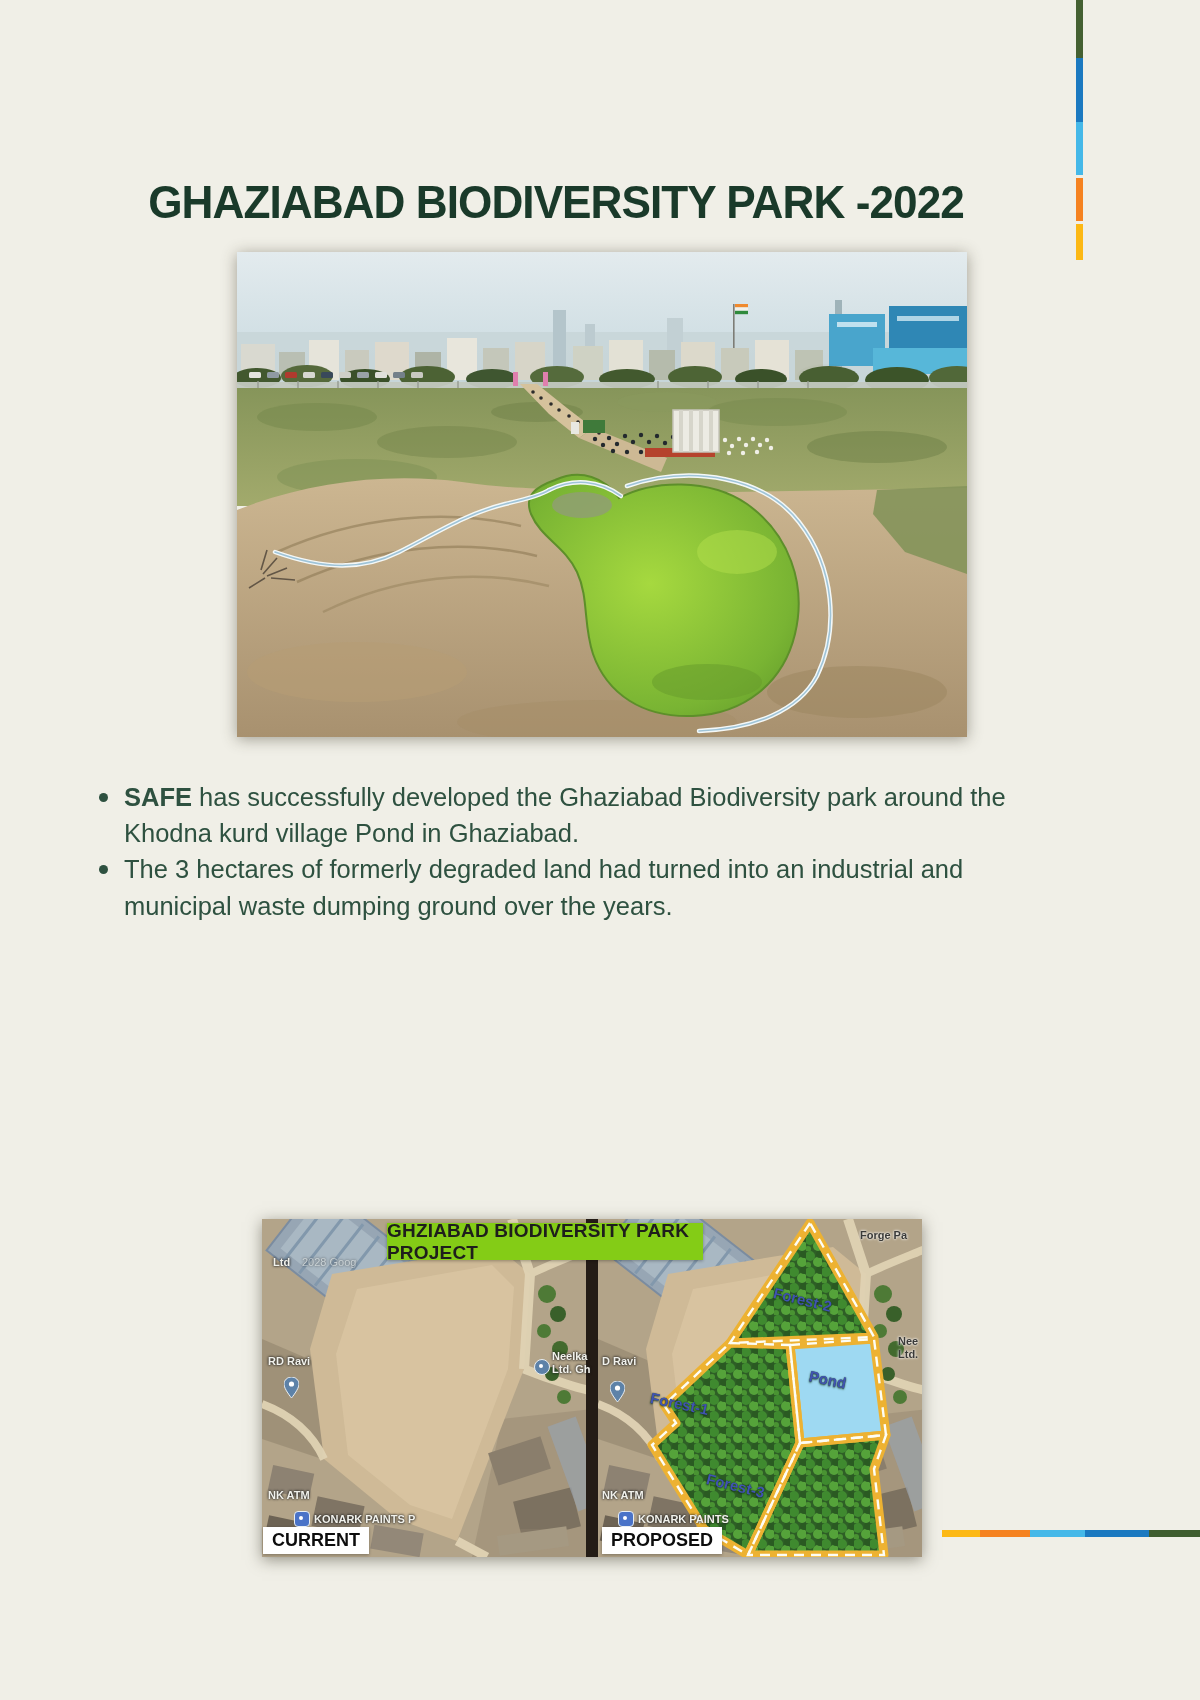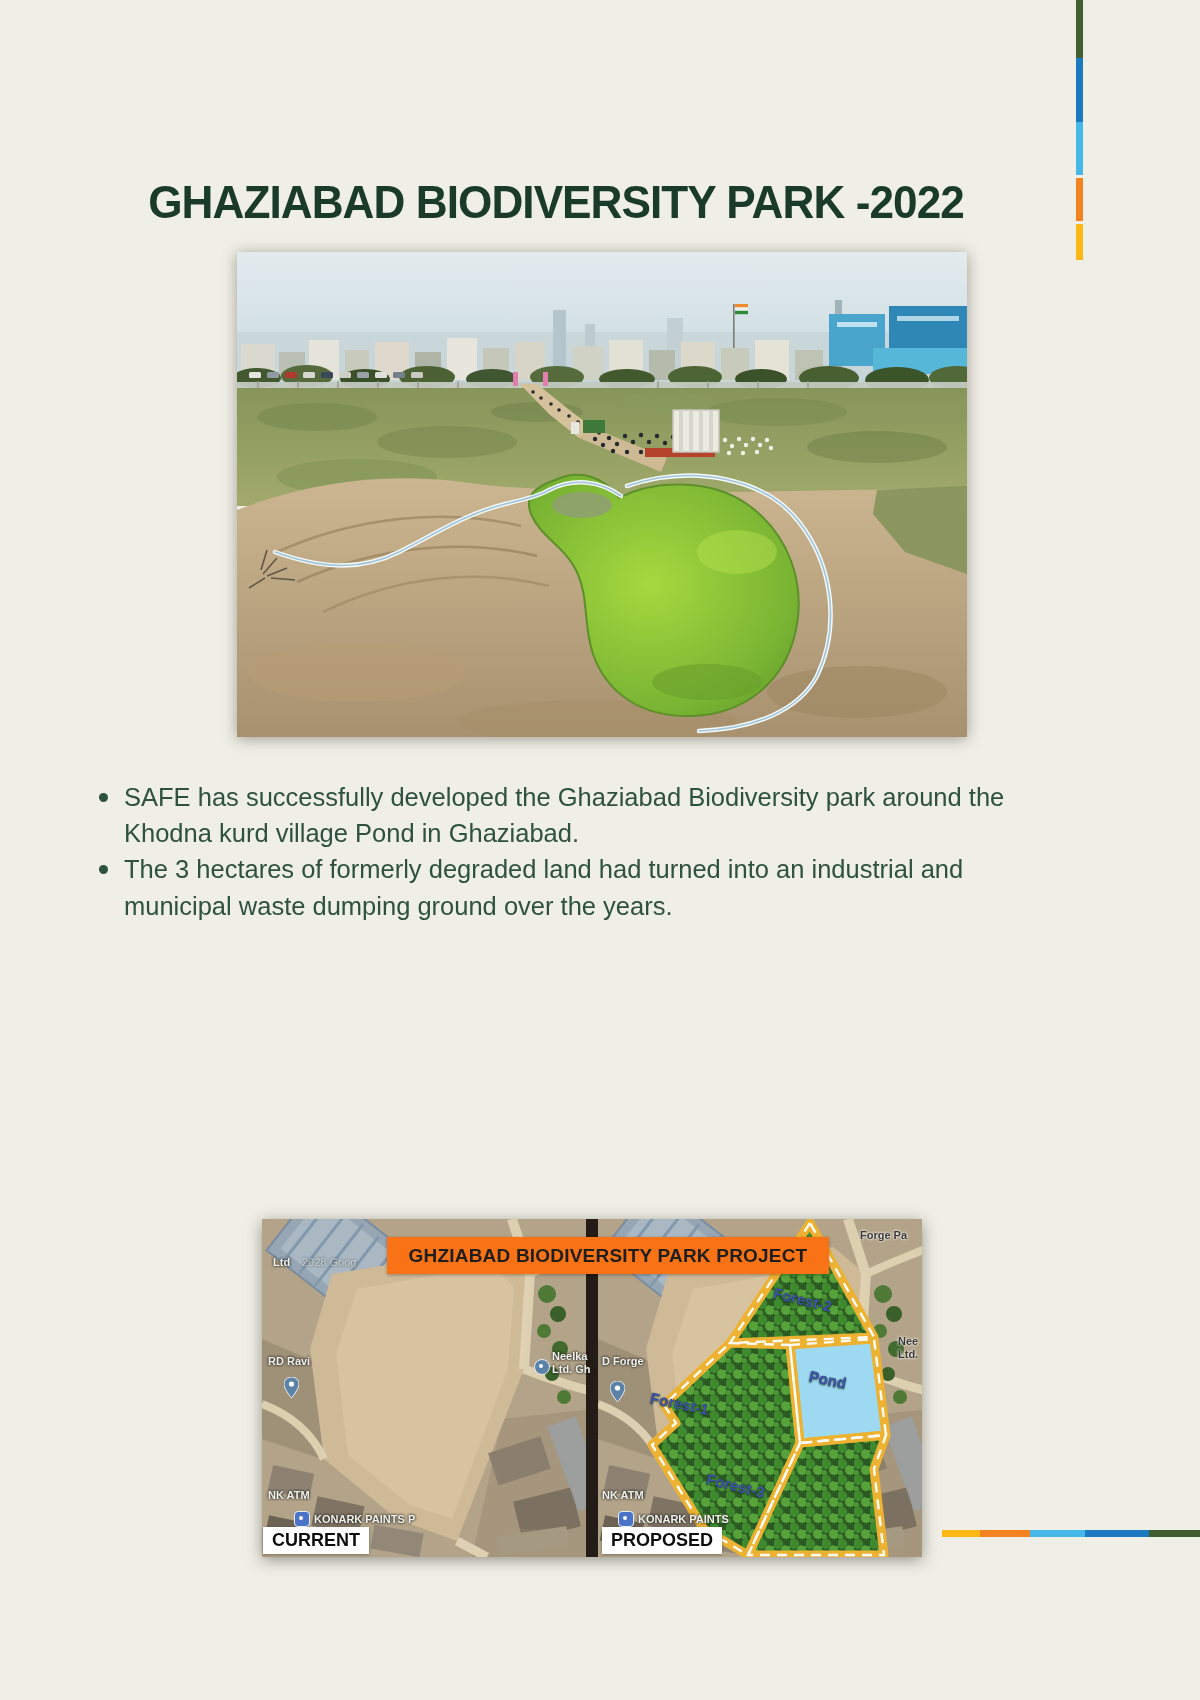--- a/index.html
+++ b/index.html
@@ -32,27 +32,27 @@
     box-shadow:0 2px 14px rgba(60,55,40,.45);}
   .hero-figure svg{display:block;}
 
   
   .bullets{position:absolute;left:96px;top:779px;width:930px;
     color:#2e5140;font-size:25.5px;line-height:36.2px;}
   .bullets ul{margin:0;padding:0;list-style:none;}
   .bullets li{position:relative;padding-left:28px;}
   .bullets li::before{content:"";position:absolute;left:3px;top:14px;width:9px;height:9px;
     border-radius:50%;background:#2e5140;}
-  .bullets b{font-weight:normal;text-align:center;}
+  .bullets b{font-weight:bold;text-align:center;}
 
   
   .map-figure{position:absolute;left:262px;top:1219px;width:660px;height:338px;
     box-shadow:0 3px 14px rgba(60,55,40,.5);}
   .map-figure svg{display:block;position:absolute;left:0;top:0;}
-  .map-title{position:absolute;left:125px;top:18px;width:442px;height:37px;background:#f97316;
+  .map-title{position:absolute;left:125px;top:4px;width:316px;height:37px;background:#84cc16;
     display:flex;align-items:center;justify-content:center;font-weight:bold;font-size:19px;
     color:#1e1e1c;letter-spacing:.2px;box-shadow:0 1px 3px rgba(0,0,0,.3);}
   .tag{position:absolute;top:308px;height:27px;background:#fff;color:#0d0d0d;font-weight:bold;
     font-size:18px;line-height:27px;padding:0 9px;box-shadow:0 1px 3px rgba(0,0,0,.3);}
   .tag.current{left:1px;}
   .tag.proposed{left:340px;}
   .map-label{position:absolute;color:#f2f2ec;font-size:11px;font-weight:bold;white-space:nowrap;
     text-shadow:0 0 3px rgba(30,30,30,.95),0 0 2px rgba(30,30,30,.9);}
   .map-label.dim{opacity:.45;font-weight:normal;}
   .map-label.dark{color:#3a3a38;text-shadow:0 0 3px rgba(255,255,255,.9),0 0 2px rgba(255,255,255,.9);}
@@ -408,21 +408,21 @@
     <div class="zone-label" style="left:388px;top:176px;transform:rotate(12deg)">Forest-1</div>
     <div class="zone-label" style="left:444px;top:258px;transform:rotate(14deg)">Forest-3</div>
 
     <div class="map-label" style="left:11px;top:37px">Ltd</div>
     <div class="map-label dim" style="left:40px;top:37px">2028 Goog</div>
     <div class="map-label" style="left:6px;top:136px">RD Ravi</div>
     <div class="map-label" style="left:290px;top:131px">Neelka</div>
     <div class="map-label" style="left:290px;top:144px">Ltd. Gh</div>
     <div class="map-label" style="left:6px;top:270px">NK ATM</div>
     <div class="map-label" style="left:52px;top:294px">KONARK PAINTS P</div>
-    <div class="map-label" style="left:340px;top:136px">D Forge</div>
+    <div class="map-label" style="left:340px;top:136px">D Ravi</div>
     <div class="map-label" style="left:340px;top:270px">NK ATM</div>
     <div class="map-label" style="left:376px;top:294px">KONARK PAINTS</div>
     <div class="map-label dark" style="left:598px;top:10px">Forge Pa</div>
     <div class="map-label dark" style="left:636px;top:116px">Nee</div>
     <div class="map-label dark" style="left:636px;top:129px">Ltd.</div>
 
     <div class="pin" style="left:22px;top:158px">
       <svg width="15" height="21" viewBox="0 0 15 21">
           <path d="M7.5,0 C11.6,0 15,3.2 15,7.2 C15,12 7.5,21 7.5,21 C7.5,21 0,12 0,7.2 C0,3.2 3.4,0 7.5,0 Z" fill="#5d82a8" stroke="#eef2f5" stroke-width="1"></path>
           <circle cx="7.5" cy="7" r="2.6" fill="#fff"></circle>

